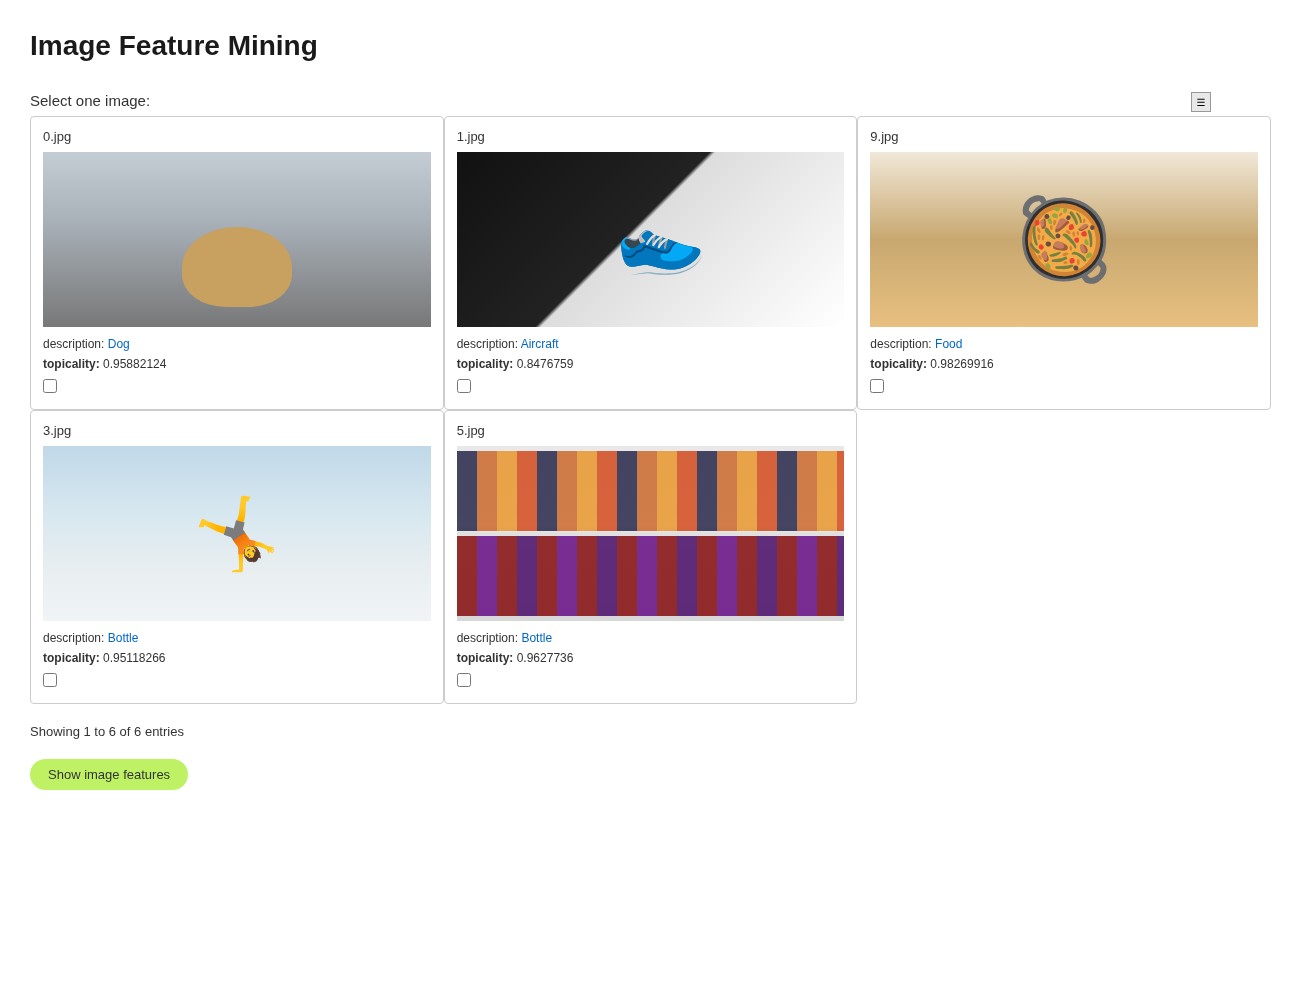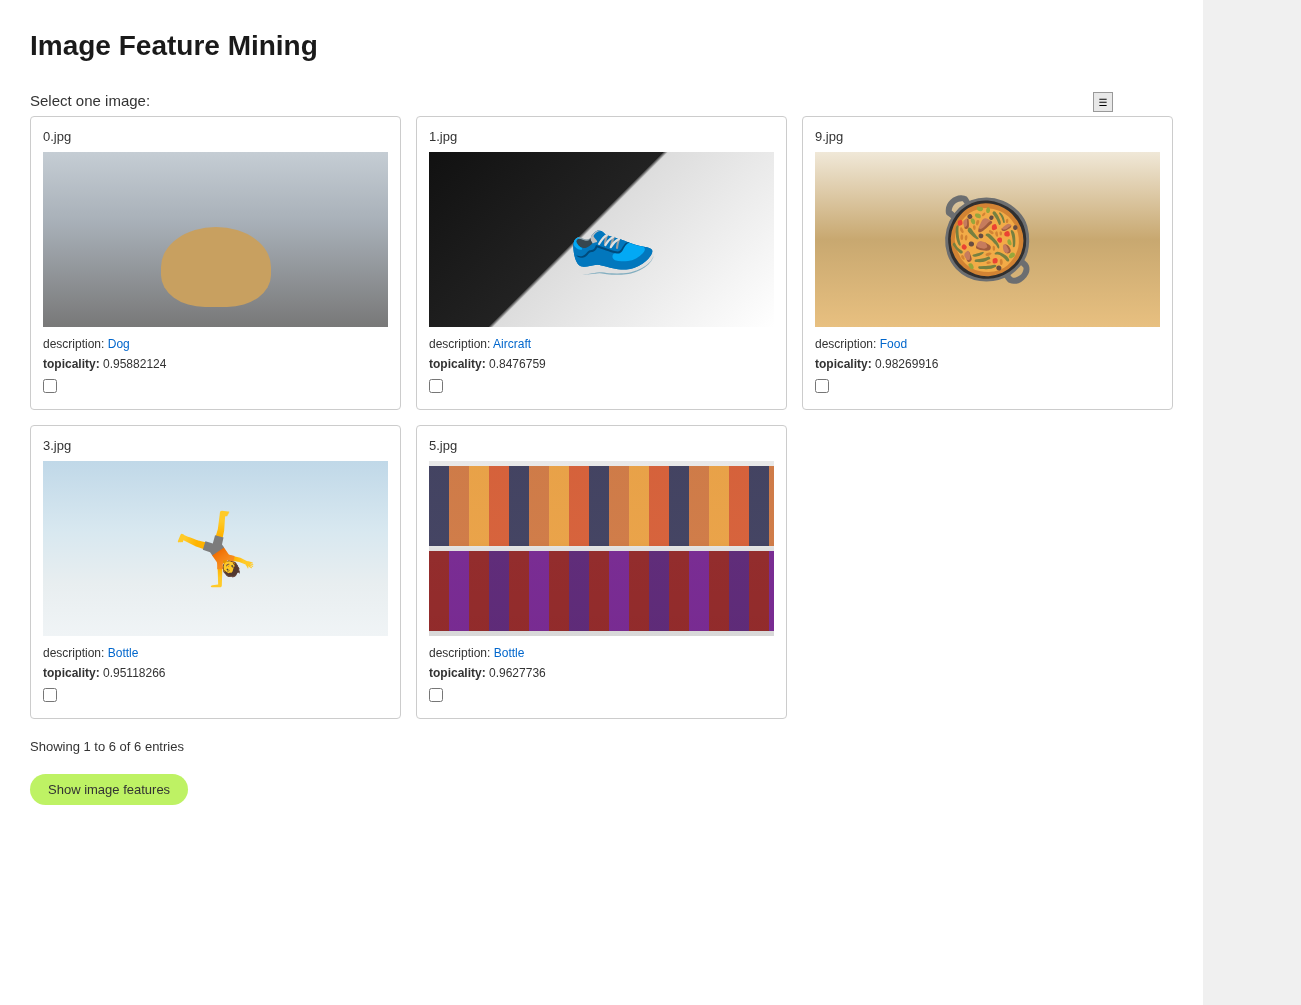--- a/index.html
+++ b/index.html
@@ -47,21 +47,20 @@
       justify-content: center;
       padding: 0;
     }
     .section-header {
       position: relative;
       margin-bottom: 6px;
     }
     .image-grid {
       display: grid;
       grid-template-columns: repeat(3, 1fr);
-      gap: 15px;
       margin-bottom: 20px;
     }
     .image-card {
       border: 1px solid #ccc;
       border-radius: 4px;
       padding: 12px;
       background: #fff;
     }
     .image-card .card-title {
       font-size: 13px;
@@ -249,21 +248,21 @@
       bottom: 5px;
       left: 0;
       right: 0;
       height: 80px;
       background: repeating-linear-gradient(90deg, #800000 0px, #800000 20px, #600080 20px, #600080 40px, #800000 40px, #800000 60px, #400060 60px, #400060 80px);
       opacity: 0.8;
     }
 
     .wrapper {
       position: relative;
-      width: 1203px;
+      width: 1301px;
       min-height: 1005px;
       display: flex;
       flex-direction: row;
       overflow: hidden;
     }
   </style>
 </head>
 <body>
 
 <div class="wrapper">

